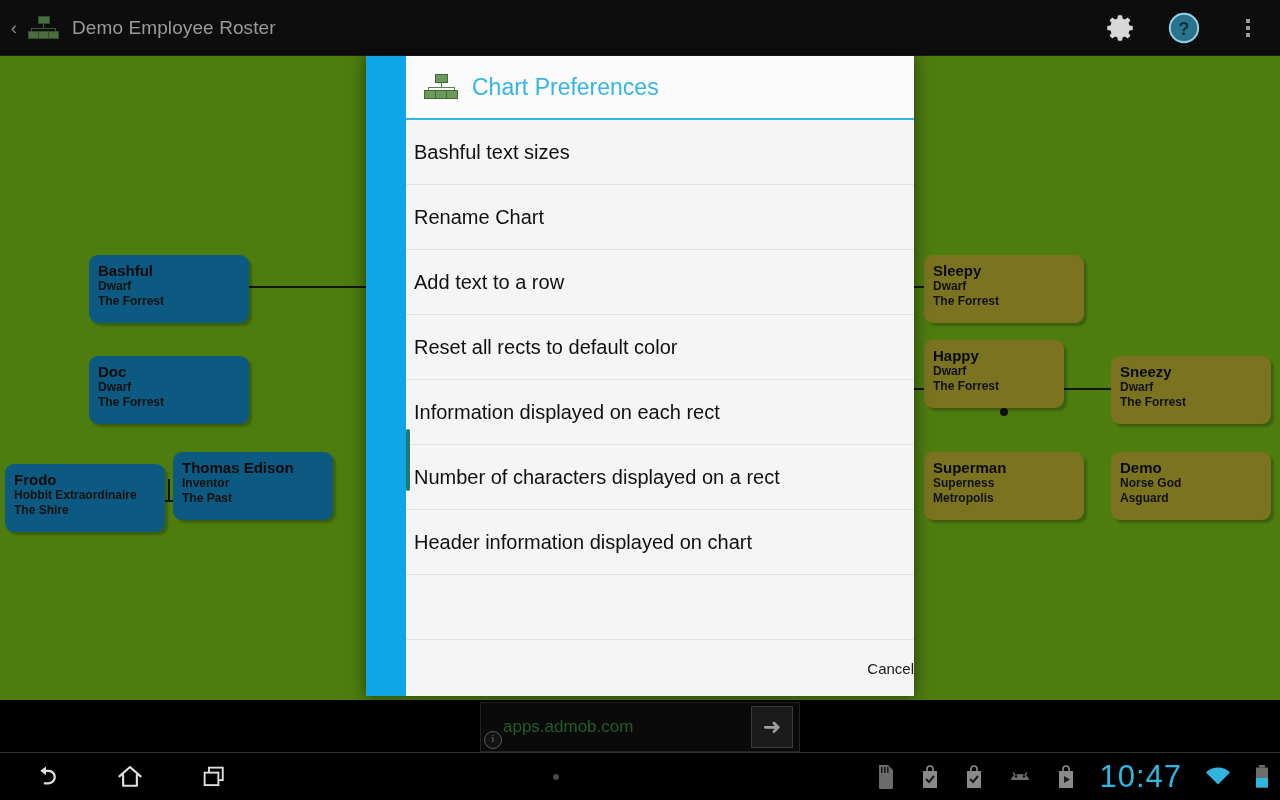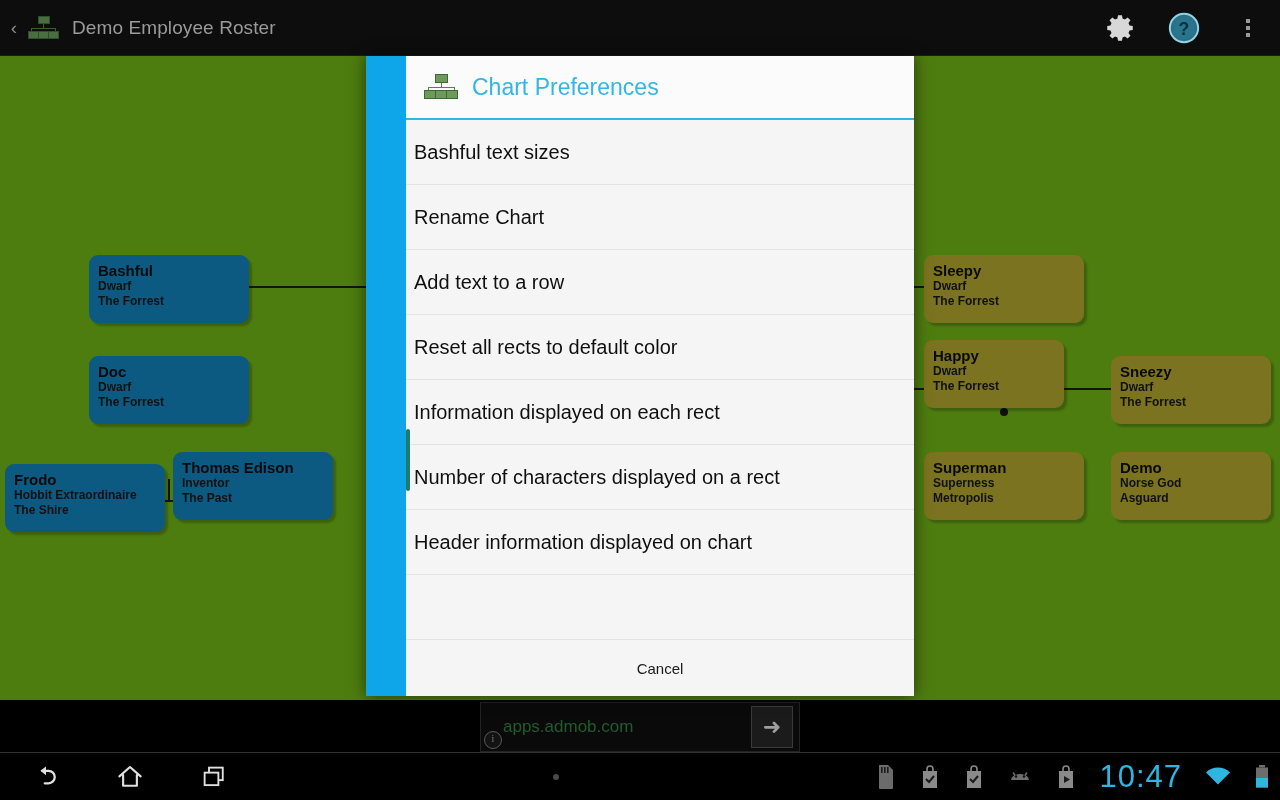--- a/index.html
+++ b/index.html
@@ -92,21 +92,21 @@
     background:#fbfbfb;height:64px;display:flex;align-items:center;
     padding-left:18px;box-sizing:border-box;border-bottom:2px solid #33b5e5;flex:0 0 auto;
   }
   .dlg-title{color:#33b5e5;font-size:23px;margin-left:14px;}
   .dlg-list{position:relative;flex:1;background:#f5f5f5;overflow:hidden;}
   .dlg-item{
     height:65px;display:flex;align-items:center;padding-left:8px;box-sizing:border-box;
     border-bottom:1px solid #e3e3e3;color:#101010;font-size:20px;background:#f5f5f5;
   }
   .dlg-foot{
-    flex:0 0 auto;height:56px;display:flex;align-items:center;justify-content:center;
+    flex:0 0 auto;height:56px;display:flex;align-items:center;justify-content:flex-end;
     background:#f5f5f5;border-top:1px solid #e3e3e3;
   }
   .dlg-cancel{color:#1a1a1a;font-size:15px;}
   .scrollthumb{
     position:absolute;left:0;top:309px;width:4px;height:62px;background:#1f7a70;border-radius:2px;
   }
 </style>
 </head>
 <body>
 

